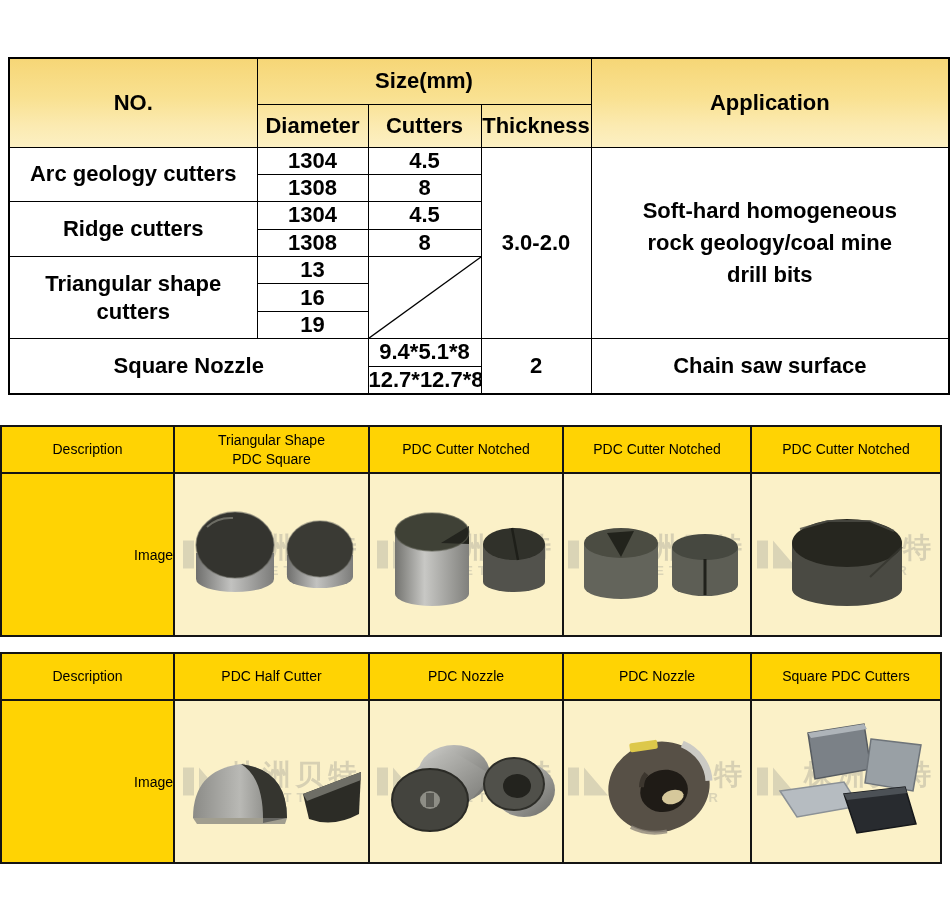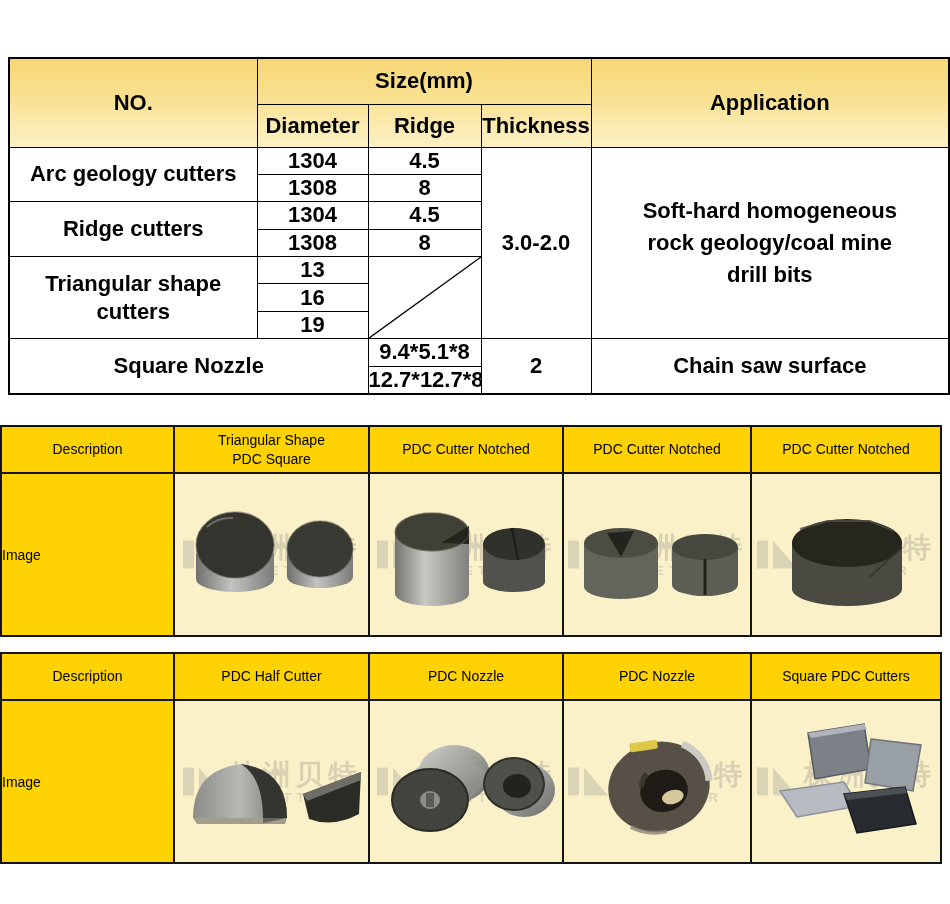--- a/index.html
+++ b/index.html
@@ -18,21 +18,21 @@
   td.diag-cell{position:relative;padding:0;}
   svg.diag{position:absolute;left:0;top:0;width:100%;height:100%;display:block;}
 
   
   table.gal{position:absolute;left:0;width:940px;height:206px;border-collapse:collapse;
             table-layout:fixed;border:2px solid #141414;}
   table.gal td{border:2px solid #141414;padding:0;}
   .gal-head td{background:#ffd303;height:45px;}
   .gal-header{display:flex;flex-direction:column;align-items:center;justify-content:center;
               height:100%;font-size:14px;line-height:1.35;}
-  td.desc-col{background:#ffd303;text-align:left;vertical-align:middle;font-size:14px;}
+  td.desc-col{background:#ffd303;text-align:right;vertical-align:middle;font-size:14px;}
   td.img-cell{background:#fbf1c8;position:relative;vertical-align:middle;text-align:center;}
   .img-inner{position:relative;width:100%;height:161px;display:flex;align-items:center;justify-content:center;}
   .product-svg{position:relative;z-index:2;display:block;}
 
   
   .wm{position:absolute;left:50%;top:50%;transform:translate(-50%,-50%);z-index:1;
       display:flex;align-items:center;gap:6px;opacity:.33;pointer-events:none;white-space:nowrap;}
   .wm-logo{flex:0 0 auto;}
   .wm-text{display:flex;flex-direction:column;align-items:flex-start;line-height:1;}
   .wm-cn{font-size:28px;letter-spacing:5px;color:#8f8f89;font-weight:700;}
@@ -52,21 +52,21 @@
         <col style="width:358px">
       </colgroup>
     <thead>
       <tr style="height:46px">
         <th rowspan="2">NO.</th>
         <th colspan="3">Size(mm)</th>
         <th rowspan="2">Application</th>
       </tr>
       <tr style="height:43px">
         <th>Diameter</th>
-        <th>Ridge</th>
+        <th>Cutters</th>
         <th>Thickness</th>
       </tr>
     </thead>
     <tbody>
       <tr>
         <td rowspan="2">Arc geology cutters</td>
         <td>1304</td>
         <td>4.5</td>
         <td rowspan="7">3.0-2.0</td>
         <td rowspan="7"><span class="wrap-280">Soft-hard homogeneous rock geology/coal mine drill bits</span></td>

